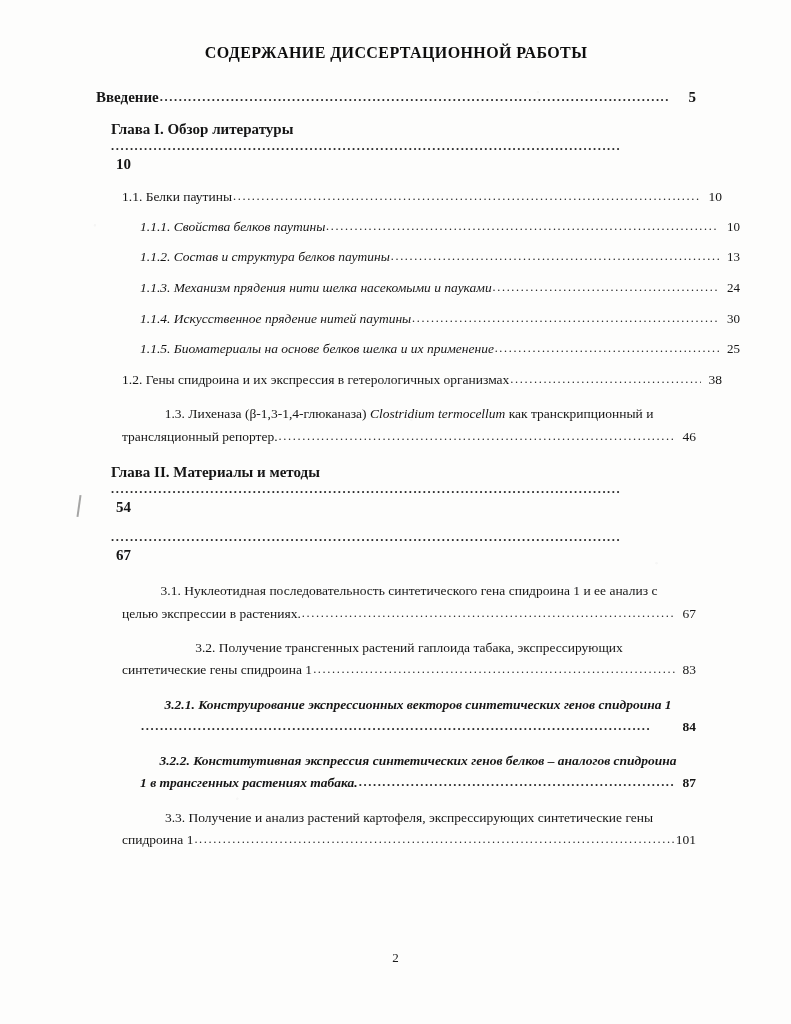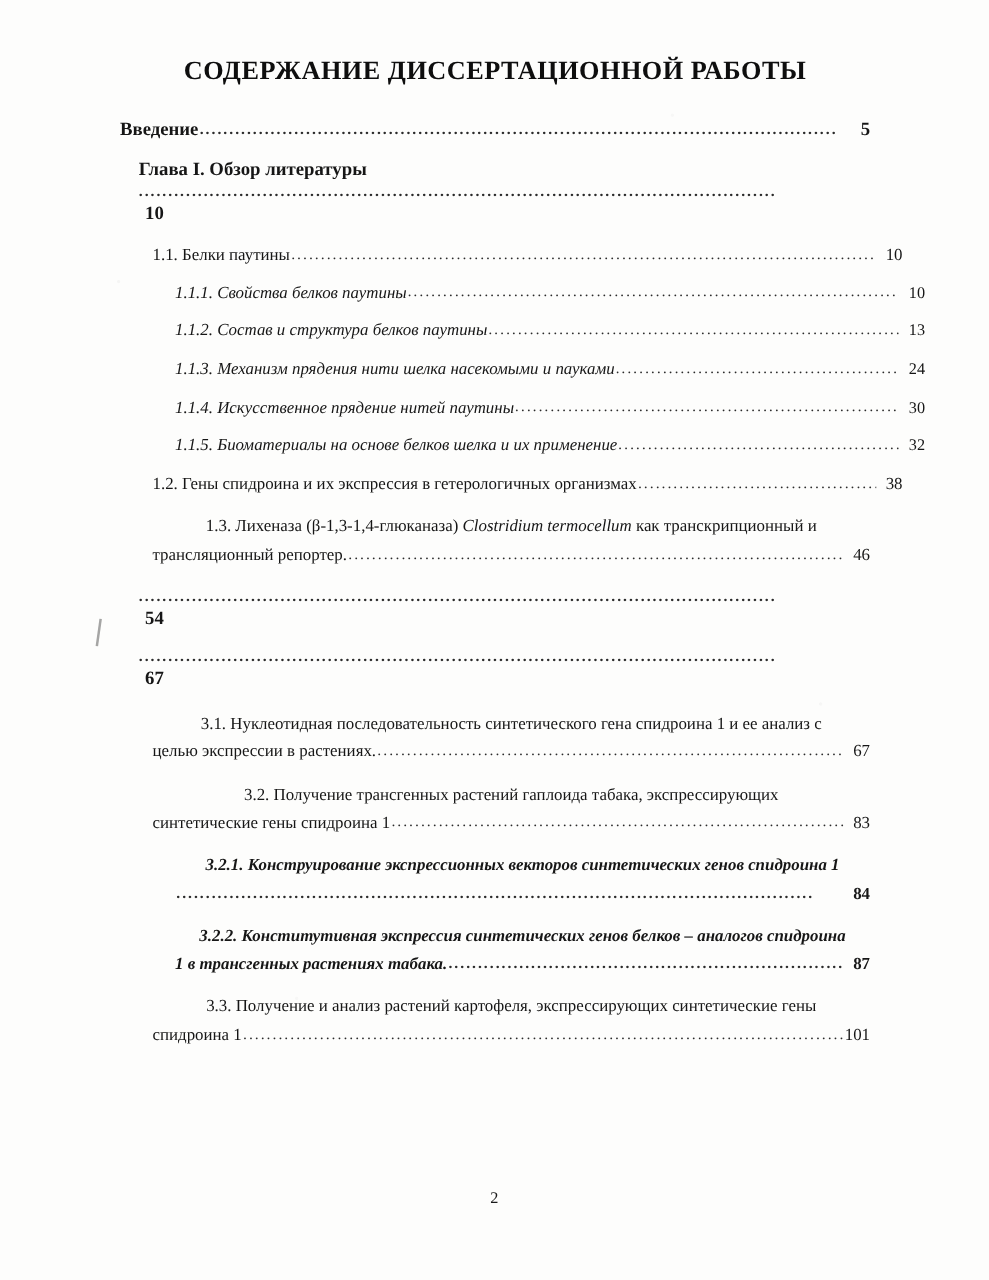--- a/index.html
+++ b/index.html
@@ -31,21 +31,21 @@
   }
   .content {
     position: absolute;
     left: 96px;
     top: 44px;
     width: 600px;
   }
   .doc-title {
     text-align: center;
     font-weight: bold;
-    font-size: 21px;
+    font-size: 16px;
     letter-spacing: 0.4px;
     margin: 0 0 26px 0;
     color: #0e0e0e;
   }
   .toc-row {
     display: flex;
     align-items: baseline;
     width: 100%;
     margin-bottom: 0;
     line-height: 1.28;
@@ -209,21 +209,21 @@
         <span class="toc-label">1.1.4.  Искусственное прядение нитей паутины</span>
         <span class="toc-dots">............................................................................................................</span>
         <span class="toc-page">30</span>
       </div>
     </div>
 
     <div class="entry">
       <div class="toc-row lvl-3">
         <span class="toc-label">1.1.5. Биоматериалы на основе белков шелка  и их применение</span>
         <span class="toc-dots">............................................................................................................</span>
-        <span class="toc-page">32</span>
+        <span class="toc-page">25</span>
       </div>
     </div>
 
     <div class="entry">
       <div class="toc-row lvl-2">
         <span class="toc-label">1.2.  Гены спидроина и их экспрессия в гетерологичных организмах</span>
         <span class="toc-dots">............................................................................................................</span>
         <span class="toc-page">38</span>
       </div>
     </div>
@@ -232,20 +232,21 @@
       <span class="wrap-line wrap-first"><span>1.3. Лихеназа (β-1,3-1,4-глюканаза) </span><span class="italic-inline">Clostridium termocellum</span><span> как транскрипционный и</span></span>
       <div class="toc-row">
         <span class="toc-label">трансляционный репортер.</span>
         <span class="toc-dots">............................................................................................................</span>
         <span class="toc-page">46</span>
       </div>
     </div>
 
     <div class="entry" style="margin-top:18px;">
       <div class="toc-row lvl-chapter">
+        <span class="toc-label">Глава II. Материалы и методы</span>
         <span class="toc-dots">............................................................................................................</span>
         <span class="toc-page">54</span>
       </div>
     </div>
 
     <div class="entry">
       <div class="toc-row lvl-chapter">
         <span class="toc-dots">............................................................................................................</span>
         <span class="toc-page">67</span>
       </div>

